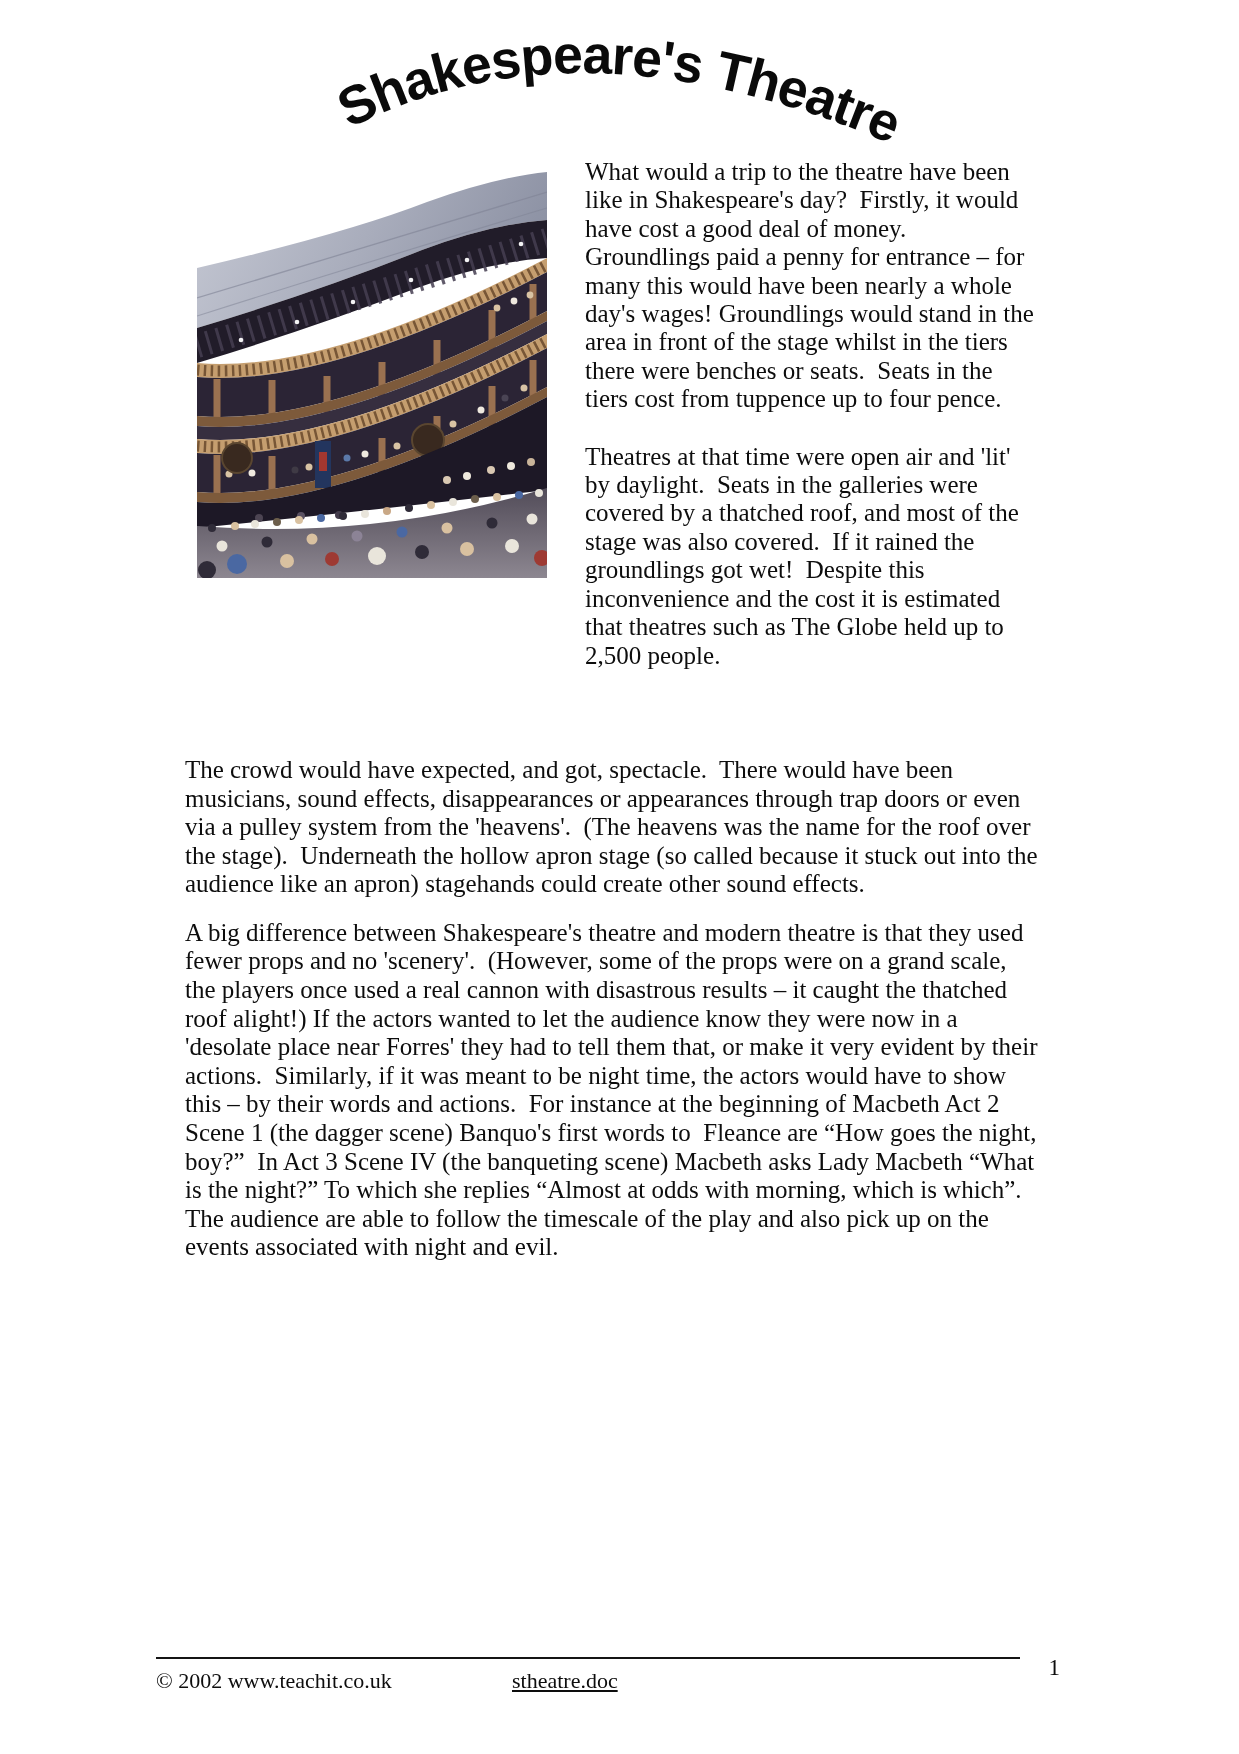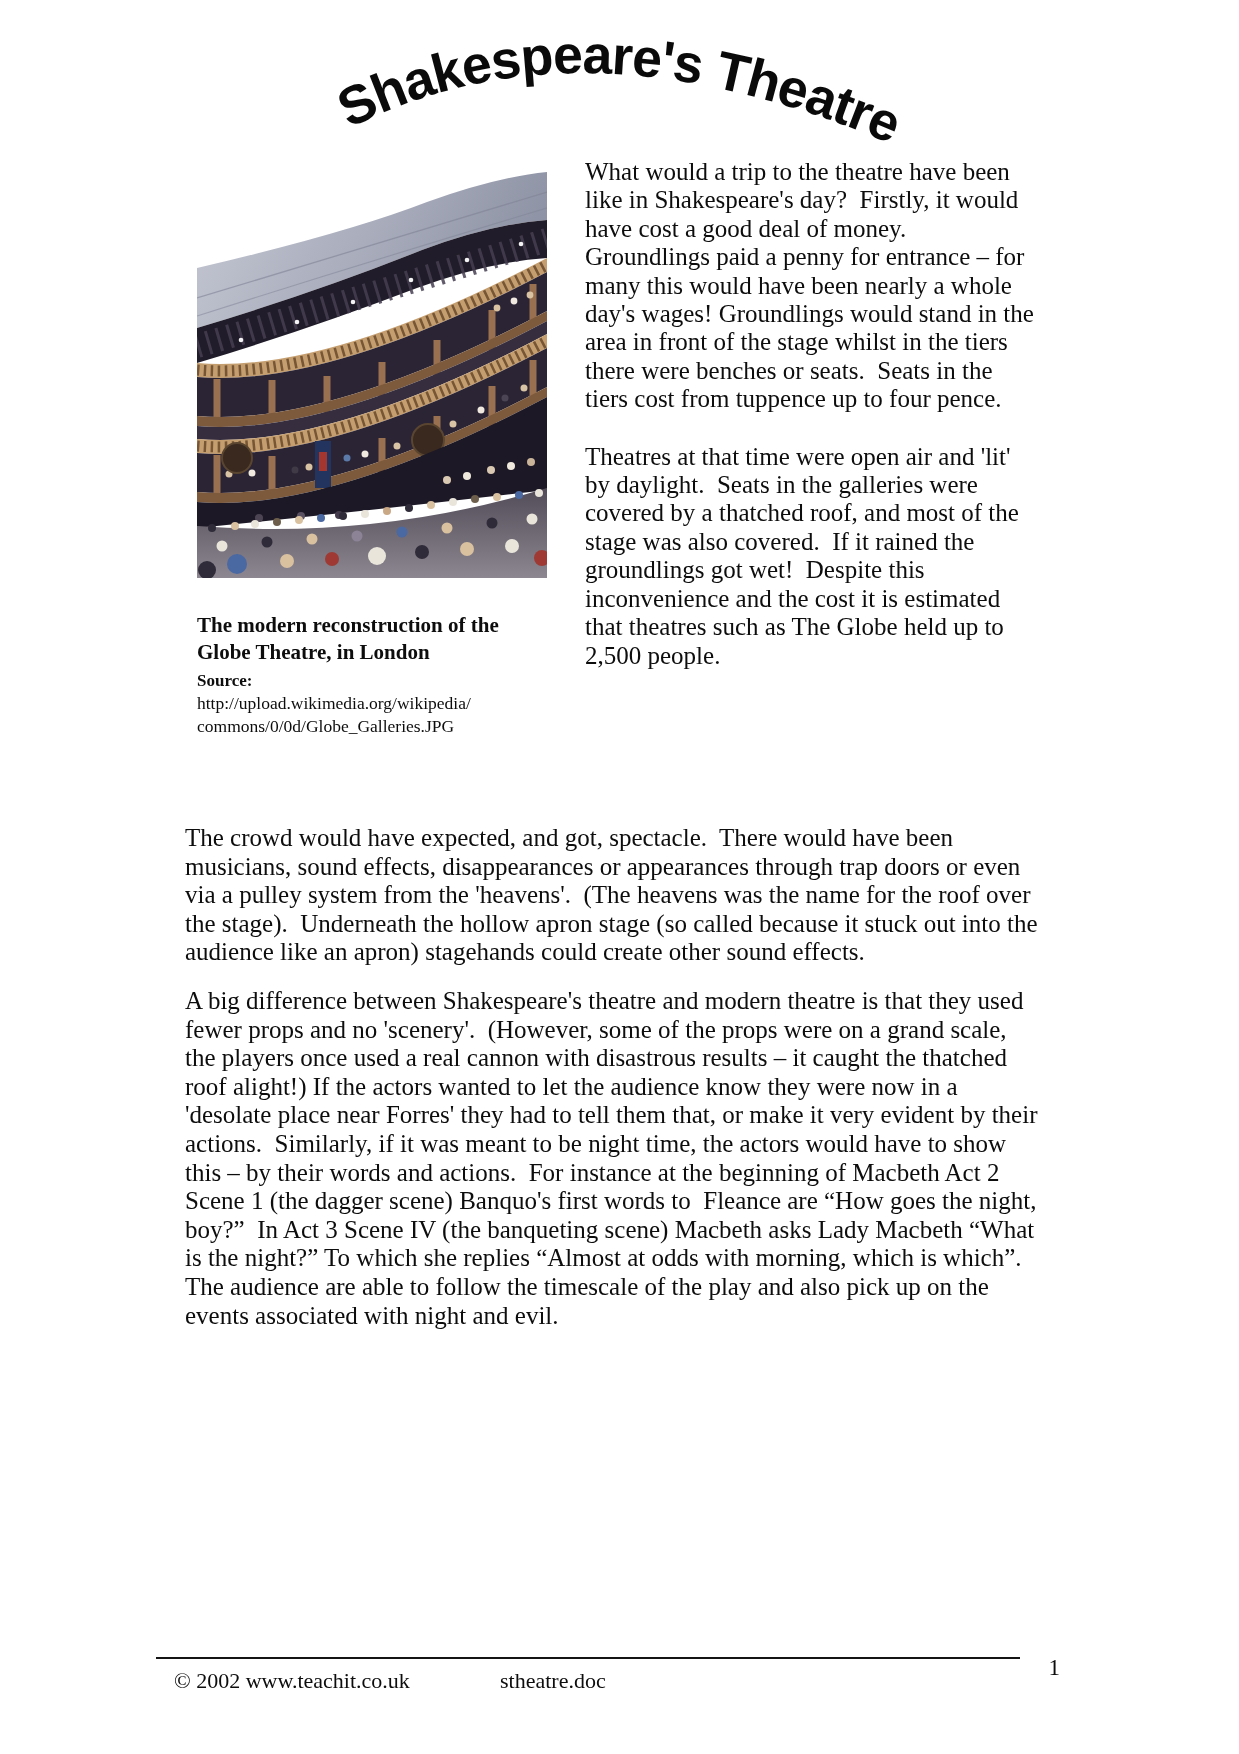--- a/index.html
+++ b/index.html
@@ -58,22 +58,22 @@
   
   .footer{
     position:absolute;
     left:156px;
     top:1657px;
     width:864px;
     border-top:2px solid #141414;
     font-size:22px;
   }
   .footer-row{position:relative;padding-top:9px;}
-  .footer-copyright{margin-left:18px;}
-  .footer-filename{position:absolute;left:344px;top:9px;}
+  .footer-copyright{margin-left:0;}
+  .footer-filename{position:absolute;left:356px;top:9px;text-decoration:underline;}
   .footer-pagenum{
     position:absolute;
     right:-40px;
     top:-4px;
     font-size:23px;
   }
 </style>
 </head>
 <body>
 
@@ -234,27 +234,20 @@
             <circle cx="90" cy="403" r="7" fill="#d9c1a0"></circle>
             <circle cx="135" cy="401" r="7" fill="#9e3a33"></circle>
             <circle cx="180" cy="398" r="9" fill="#e9e5db"></circle>
             <circle cx="225" cy="394" r="7" fill="#2f2b38"></circle>
             <circle cx="270" cy="391" r="7" fill="#d9c1a0"></circle>
             <circle cx="315" cy="388" r="7" fill="#e9e5db"></circle>
             <circle cx="345" cy="400" r="8" fill="#9e3a33"></circle>
           </g>
         </svg>
 
-        <div class="caption">
-          <div class="caption-line">The modern reconstruction of the</div>
-          <div class="caption-line">Globe Theatre, in London</div>
-          <div class="source-label">Source:</div>
-          <div class="source-url">http://upload.wikimedia.org/wikipedia/</div>
-          <div class="source-url">commons/0/0d/Globe_Galleries.JPG</div>
-        </div>
       </div>
     </div>
 
     <div class="col-right">
       <p class="para para1">What would a trip to the theatre have been like in Shakespeare's day?  Firstly, it would have cost a good deal of money.  Groundlings paid a penny for entrance – for many this would have been nearly a whole day's wages! Groundlings would stand in the area in front of the stage whilst in the tiers there were benches or seats.  Seats in the tiers cost from tuppence up to four pence.</p>
       <p class="para">Theatres at that time were open air and 'lit' by daylight.  Seats in the galleries were covered by a thatched roof, and most of the stage was also covered.  If it rained the groundlings got wet!  Despite this inconvenience and the cost it is estimated that theatres such as The Globe held up to 2,500 people.</p>
     </div>
   </div>
 
   <div class="bodytext">

